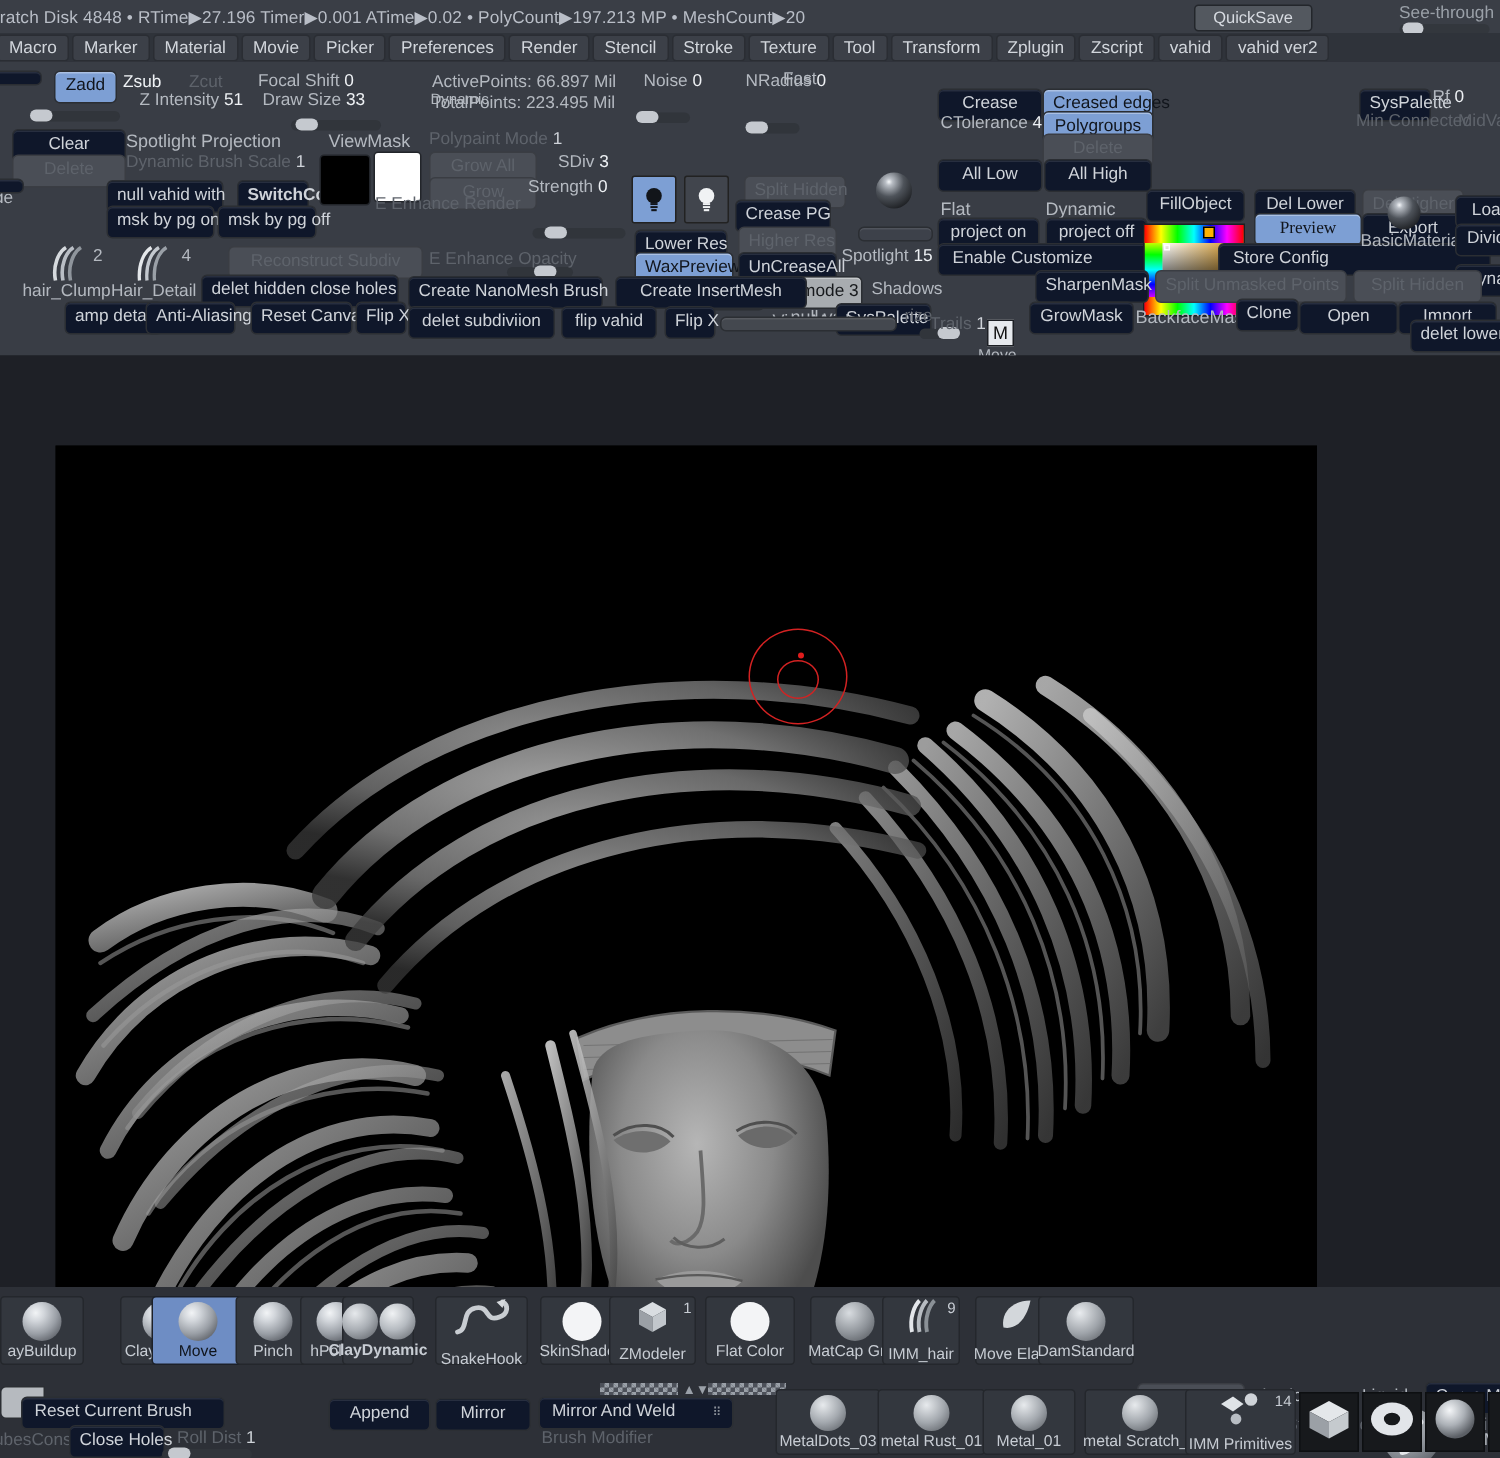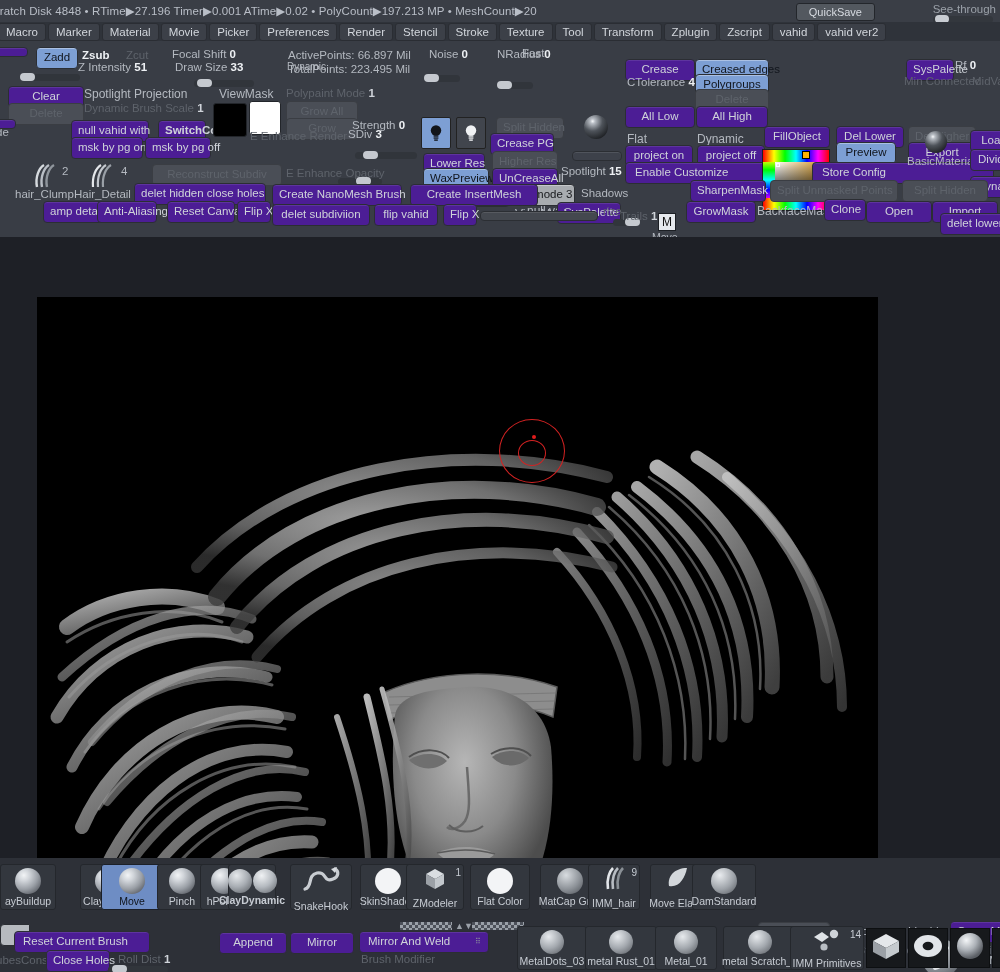--- a/index.html
+++ b/index.html
@@ -61,27 +61,27 @@
     background: #a8acb0; color: #17191c; border: 1px solid #2b2e33;
     border-radius: 4px; font-size: 11.5px; line-height: 1;
     padding: 4px 6px; white-space: nowrap; text-align: center;
     box-shadow: inset 0 1px 0 rgba(255,255,255,.35);
   }
   .btn.sel { background: #7d9fd4; color: #11151c; }
   .btn.dim {
     background: #4a4e56; color: #5e636b; border-color: #3a3d43;
     box-shadow: none;
   }
-  .btn.dark { background: #4c1d95; color: #cfd3d9; border-color: #2b2e33;
+  .btn.dark { background: #0f172a; color: #cfd3d9; border-color: #2b2e33;
      box-shadow: inset 0 1px 0 rgba(255,255,255,.10); }
   .btn.big { padding: 7px 10px; }
 
   .lbl { font-size: 11.5px; color: #b4b9c0; white-space: nowrap; }
   .lbl.dim { color: #5e636b; }
-  .lbl b { color: #eef1f4; font-weight: bold; }
+  .lbl b { color: #eef1f4; font-weight: normal; }
 
   .slider {
     height: 7px; background: #31353b; border-radius: 4px; position: relative;
   }
   .slider i {
     position: absolute; top: -1px; width: 15px; height: 8px;
     background: #c5c9cf; border-radius: 4px;
   }
 
   .swatch { border: 1px solid #22252a; border-radius: 3px; }
@@ -203,21 +203,21 @@
       <div class="mi">vahid</div>
       <div class="mi">vahid ver2</div>
     </div>
 
   <div class="shelf">
 
     <div class="abs btn dark" style="left:-58px; top:6px; width:86px;"></div>
     <div class="abs btn sel" style="left:36px; top:6px; width:42px;">Zadd</div>
     <div class="abs lbl" style="left:82px; top:8px;"><b>Zsub</b></div>
     <div class="abs lbl dim" style="left:126px; top:8px;">Zcut</div>
-    <div class="abs lbl" style="left:38px; top:20px;padding-left:40px;"><span>Z Intensity</span> <b>51</b></div>
+    <div class="abs lbl" style="left:53px; top:20px;padding-left:40px;"><span>Z Intensity</span> <b>51</b></div>
     <div class="abs slider" style="left:20px; top:33px; width:60px;">
         <i style="left:0px;"></i>
       </div>
 
     <div class="abs lbl" style="left:172px; top:7px;"><span>Focal Shift</span> <b>0</b></div>
     <div class="abs lbl" style="left:175px; top:20px;"><span>Draw Size</span> <b>33</b></div>
     <div class="abs slider" style="left:194px; top:32px; width:60px;">
         <i style="left:3px;"></i>
       </div>
 
@@ -252,21 +252,21 @@
     <div class="abs btn dark" style="left:145px; top:96px; width:66px;">msk by pg off</div>
 
     <div class="abs lbl" style="left:219px; top:46px; font-size:12px;">ViewMask</div>
 
     <div class="abs swatch" style="left:213px; top:62px; width:34px; height:34px; background:#000;"></div>
     <div class="abs swatch" style="left:249px; top:60px; width:32px; height:34px; background:#fff;"></div>
 
     <div class="abs lbl dim" style="left:286px; top:46px;"><span>Polypaint Mode</span> <b style="color:#cfd3d9">1</b></div>
     <div class="abs btn dim" style="left:286px; top:60px; width:72px;">Grow All</div>
     <div class="abs btn dim" style="left:286px; top:77px; width:72px;">Grow</div>
-    <div class="abs lbl" style="left:348px; top:61px;margin-top:26px;"><span>SDiv</span> <b>3</b></div>
+    <div class="abs lbl" style="left:372px; top:61px;"><span>SDiv</span> <b>3</b></div>
     <div class="abs slider" style="left:355px; top:76px; width:62px;">
         <i style="left:8px;"></i>
       </div>
     <div class="abs lbl" style="left:352px; top:78px;"><span>Strength</span> <b>0</b></div>
     <div class="abs lbl dim" style="left:250px; top:89px;">E Enhance Render</div>
     <div class="abs slider" style="left:338px; top:95px; width:44px;">
         <i style="left:18px;"></i>
       </div>
 
     <div class="abs bulb" style="left:421px; top:76px;">
@@ -328,21 +328,21 @@
       <div class="hue-h"></div>
       <div class="hue-b"></div>
       <div class="sv"></div>
       <div class="mk"></div>
       <div class="mk2"></div>
     </div>
 
 
     <div class="abs btn dark" style="left:836px; top:85px; width:68px;">Del Lower</div>
     <div class="abs btn dim" style="left:908px; top:85px; width:68px;">Del Higher</div>
-    <div class="abs btn sel" style="left:836px; top:101px; width:60px;">Preview</div>
+    <div class="abs btn sel" style="left:836px; top:101px; width:72px;font-family:Liberation Serif, serif;">Preview</div>
     <div class="abs btn dark" style="left:908px; top:101px; width:68px;">Export</div>
     <div class="abs btn dark" style="left:812px; top:121px; width:182px; text-align:left; padding-left:9px;">Store Config</div>
 
     <div class="abs btn dark" style="left:906px; top:18px; width:48px;">SysPalette</div>
     <div class="abs lbl" style="left:955px; top:18px;"><span>Rf</span> <b>0</b></div>
     <div class="abs lbl dim" style="left:904px; top:34px;">Min Connectec</div>
     <div class="abs lbl dim" style="left:972px; top:34px;">MidVa</div>
     <div class="abs sphere dark" style="left:925px; top:90px; width:22px; height:22px;"></div>
     <div class="abs sphere flatgray" style="left:985px; top:90px; width:22px; height:22px;"></div>
     <div class="abs lbl" style="left:907px; top:114px;">BasicMaterial2</div>

